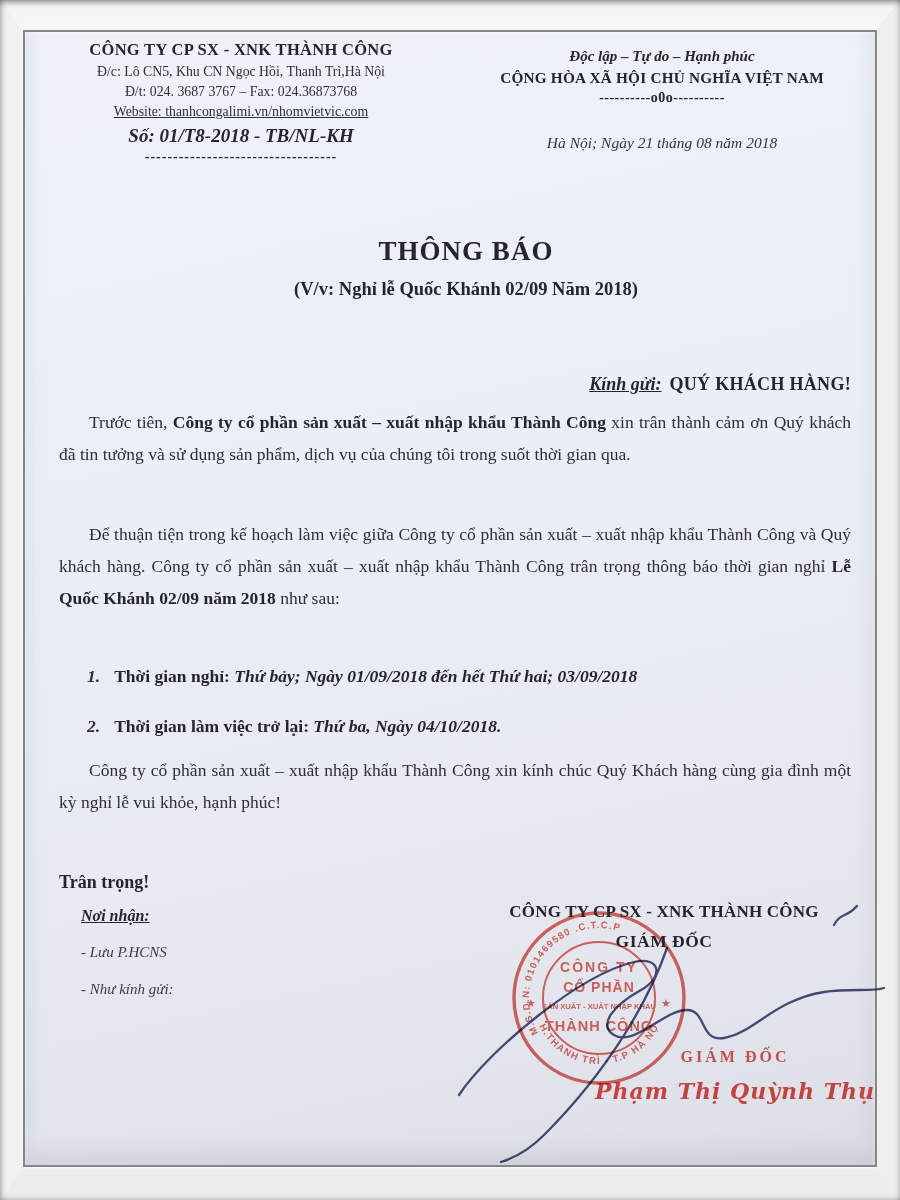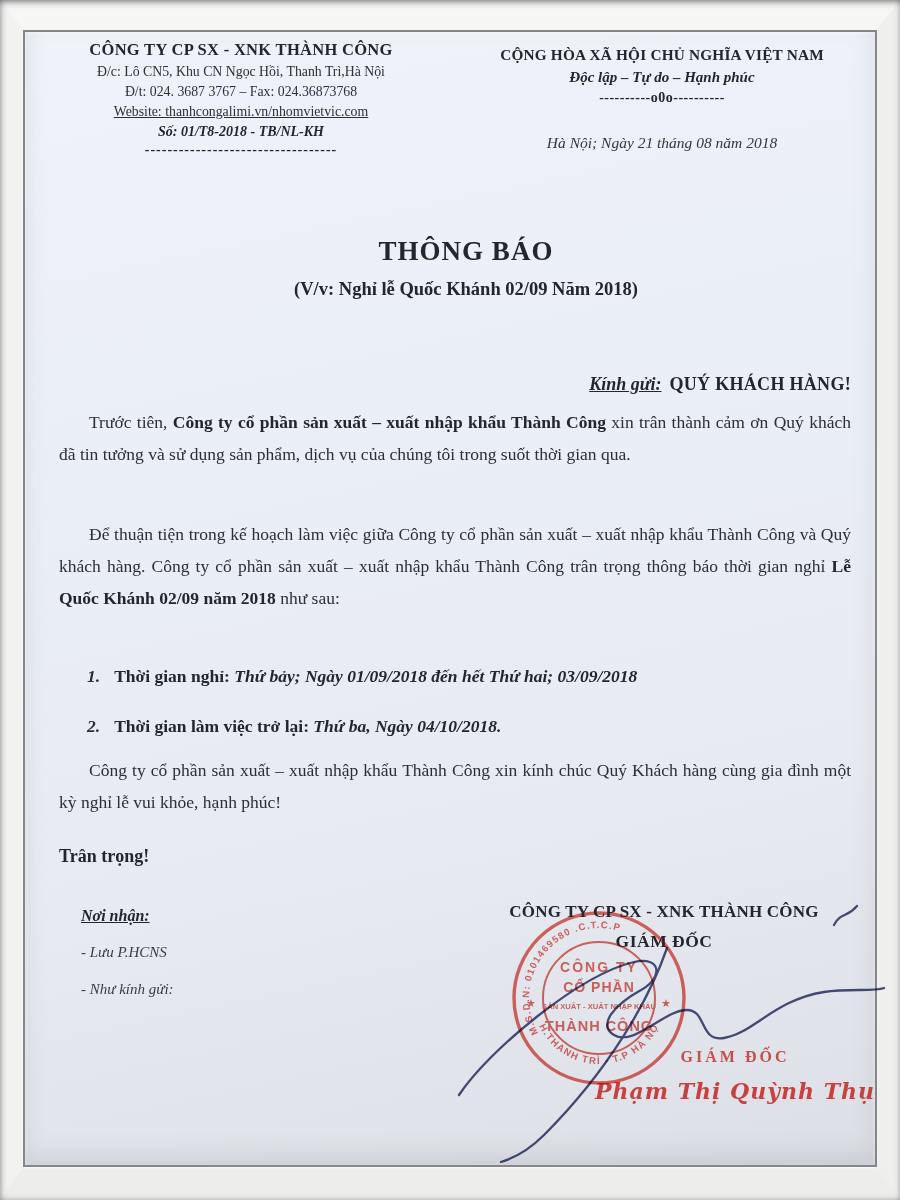--- a/index.html
+++ b/index.html
@@ -39,21 +39,21 @@
   .abs{ position:absolute; }
   .ctr{ text-align:center; }
   .b{ font-weight:bold; color:#24252d; }
   .i{ font-style:italic; }
   .u{ text-decoration:underline; }
 
   
   .hdr-left{ left:20px; top:6px; width:392px; line-height:1.45; }
   .hdr-left .company{ font-size:16.5px; letter-spacing:.3px; }
   .hdr-left .line{ font-size:13.8px; }
-  .hdr-left .num{ font-size:14px; }
+  .hdr-left .num{ font-size:19px; }
   .hdr-left .dash{ font-size:14px; letter-spacing:1px; line-height:1.1; }
   .hdr-right{ left:430px; top:12px; width:414px; line-height:1.4; }
   .hdr-right .national{ font-size:15.3px; letter-spacing:.2px; }
   .hdr-right .motto{ font-size:15px; margin-top:2px; }
   .hdr-right .ooo{ font-size:14px; letter-spacing:.5px; }
   .hdr-right .date{ font-size:15.5px; margin-top:24px; color:#34353d; }
 
   .title-wrap{ left:16px; top:204px; width:100%; }
   .title-main{ font-size:27px; letter-spacing:1px; }
   .title-sub{ font-size:18.5px; margin-top:12px; }
@@ -61,21 +61,21 @@
   
   .body-block{ left:34px; width:792px; font-size:17.5px; line-height:1.83; text-align:justify; }
   .salutation{ top:336px; font-size:18px; text-align:right; }
   .salutation .sv{ margin-left:8px; letter-spacing:.3px; }
   .p1{ top:374px; } .p2{ top:486px; }
   .indent{ text-indent:30px; }
   .list-item{ left:62px; width:764px; font-size:17.5px; text-align:left; }
   .li1{ top:634px; } .li2{ top:684px; }
   .list-item .no{ font-style:italic; font-weight:bold; margin-right:14px; }
   .p3{ top:722px; }
-  .regards{ top:808px; font-size:18px; text-align:left; }
+  .regards{ top:834px; font-size:18px; text-align:left; }
 
   
   .noi-nhan{ left:56px; top:872px; width:280px; font-size:15.5px; line-height:1.45; }
   .noi-nhan .lbl{ font-size:16px; }
   .noi-nhan .rcp{ font-size:15px; margin-top:15px; color:#3a3b44; }
   .sig-head{ left:430px; top:870px; width:418px; z-index:3; }
   .sig-head .co{ font-size:17px; letter-spacing:.2px; }
   .sig-head .role{ font-size:17.5px; margin-top:9px; letter-spacing:.5px; }
   .stamp-svg{ left:484px; top:876px; z-index:2; mix-blend-mode:multiply; opacity:.88; }
   .sign-svg{ left:404px; top:868px; z-index:5; mix-blend-mode:multiply; pointer-events:none; }
@@ -96,22 +96,22 @@
     <div class="abs hdr-left ctr">
       <div class="b company">CÔNG TY CP SX - XNK THÀNH CÔNG</div>
       <div class="line">Đ/c: Lô CN5, Khu CN Ngọc Hồi, Thanh Trì,Hà Nội</div>
       <div class="line">Đ/t:  024. 3687 3767 – Fax: 024.36873768</div>
       <div class="line u">Website: thanhcongalimi.vn/nhomvietvic.com</div>
       <div class="b i num">Số: 01/T8-2018 - TB/NL-KH</div>
       <div class="b dash">----------------------------------</div>
     </div>
 
     <div class="abs hdr-right ctr">
+      <div class="b i motto">Độc lập – Tự do – Hạnh phúc</div>
       <div class="b national">CỘNG HÒA XÃ HỘI CHỦ NGHĨA VIỆT NAM</div>
-      <div class="b i motto">Độc lập – Tự do – Hạnh phúc</div>
       <div class="b ooo">----------o0o----------</div>
       <div class="i date">Hà Nội; Ngày 21 tháng 08 năm 2018</div>
     </div>
 
     <div class="abs title-wrap ctr">
       <div class="b title-main">THÔNG BÁO</div>
       <div class="b title-sub">(V/v: Nghỉ lễ Quốc Khánh 02/09 Năm 2018)</div>
     </div>
 
     <div class="abs body-block salutation">

